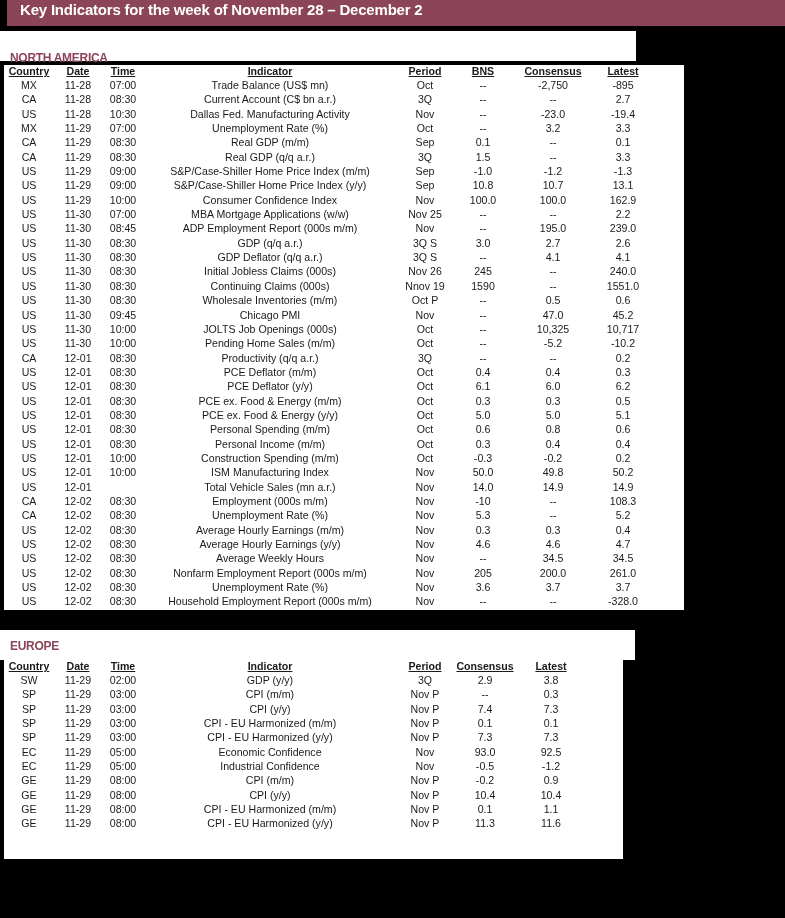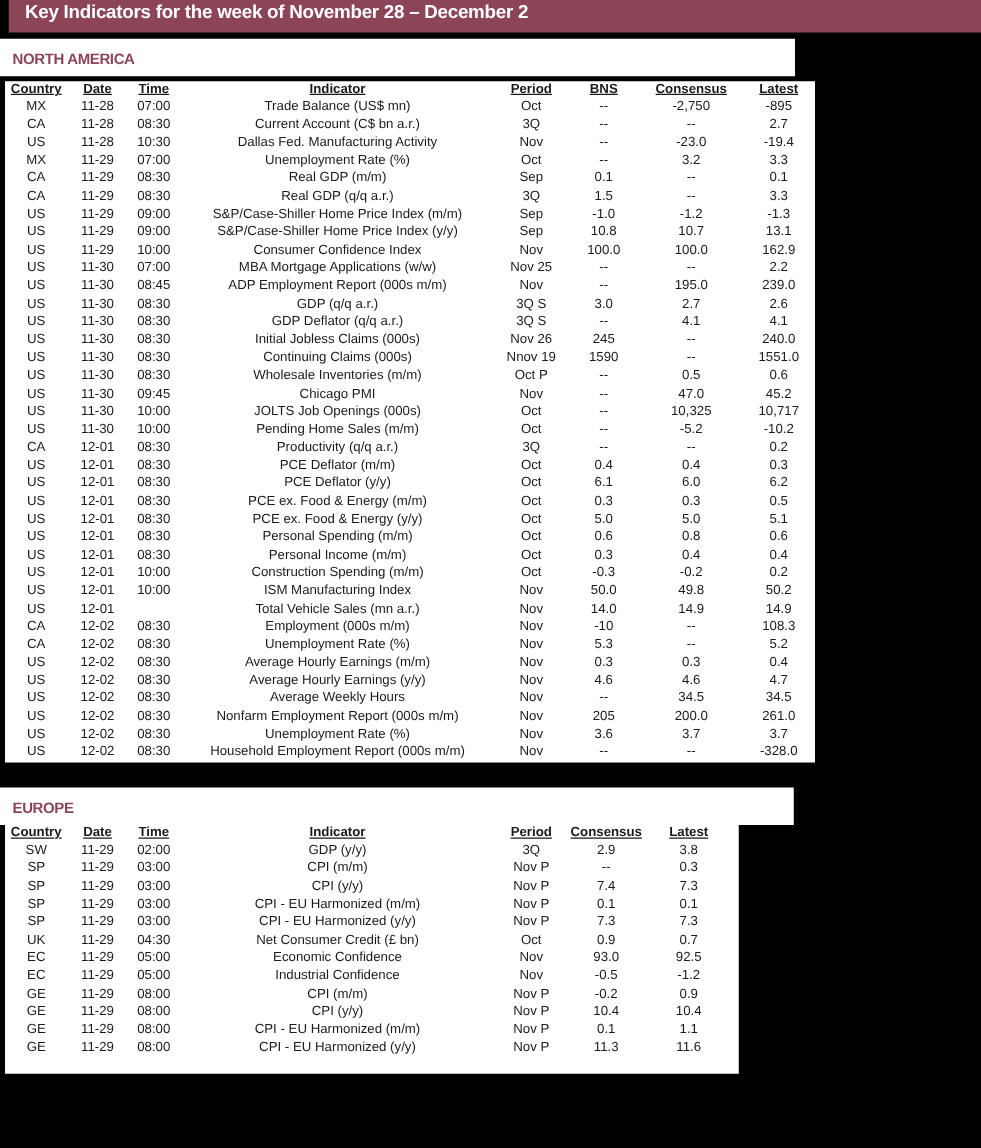--- a/index.html
+++ b/index.html
@@ -2,36 +2,36 @@
 <html><head>
 <meta charset="utf-8">
 <style>
   html, body { margin:0; padding:0; }
   body { width:785px; height:918px; background:#000; position:relative; overflow:hidden;
          font-family:"Liberation Sans", "DejaVu Sans", sans-serif; color:#1a1a1a; }
   .title-bar { position:absolute; left:7px; top:0; width:778px; height:26px; background:#8c4558; }
   .title-bar span { position:absolute; left:13px; top:1px; font-size:15px; font-weight:bold; color:#fff; letter-spacing:-0.2px; }
   .section-head { position:absolute; background:#fff; }
   .section-head span { position:absolute; left:10px; font-size:12px; font-weight:bold; color:#8c4558; letter-spacing:-0.3px; }
-  .panel { position:absolute; background:#fff; }
+  .panel { position:absolute; background:#fff;padding-left:32px; }
   table { border-collapse:collapse; font-size:10.6px; position:absolute; left:0; top:0; }
   th { font-weight:bold; text-decoration:underline; padding:0; height:13px; line-height:13px; }
   td { padding:0; height:14.35px; line-height:14.35px; white-space:nowrap; }
   .c { text-align:center; }
   .l { text-align:center; }
 </style>
 </head>
 <body>
 
 <div class="title-bar">
   <span>Key Indicators for the week of November 28 – December 2</span>
 </div>
 
 <div class="section-head" style="left:0; top:31px; width:636px; height:30px;">
-  <span style="top:9px;">NORTH AMERICA</span>
+  <span style="top:20px;">NORTH AMERICA</span>
 </div>
 <div class="panel" style="left:4px; top:65px; width:648px; height:545px;">
   <table>
     <colgroup>
       <col style="width:50px">
         <col style="width:48px">
         <col style="width:42px">
         <col style="width:252px">
       <col style="width:58px">
         <col style="width:58px">
@@ -490,29 +490,20 @@
         <tr>
           <td class="c">SP</td>
           <td class="c">11-29</td>
           <td class="c">03:00</td>
           <td class="l">CPI - EU Harmonized (y/y)</td>
           <td class="c">Nov P</td>
           <td class="c">7.3</td>
           <td class="c">7.3</td>
         </tr>
         <tr>
-          <td class="c">UK</td>
-          <td class="c">11-29</td>
-          <td class="c">04:30</td>
-          <td class="l">Net Consumer Credit (£ bn)</td>
-          <td class="c">Oct</td>
-          <td class="c">0.9</td>
-          <td class="c">0.7</td>
-        </tr>
-        <tr>
           <td class="c">EC</td>
           <td class="c">11-29</td>
           <td class="c">05:00</td>
           <td class="l">Economic Confidence</td>
           <td class="c">Nov</td>
           <td class="c">93.0</td>
           <td class="c">92.5</td>
         </tr>
         <tr>
           <td class="c">EC</td>

